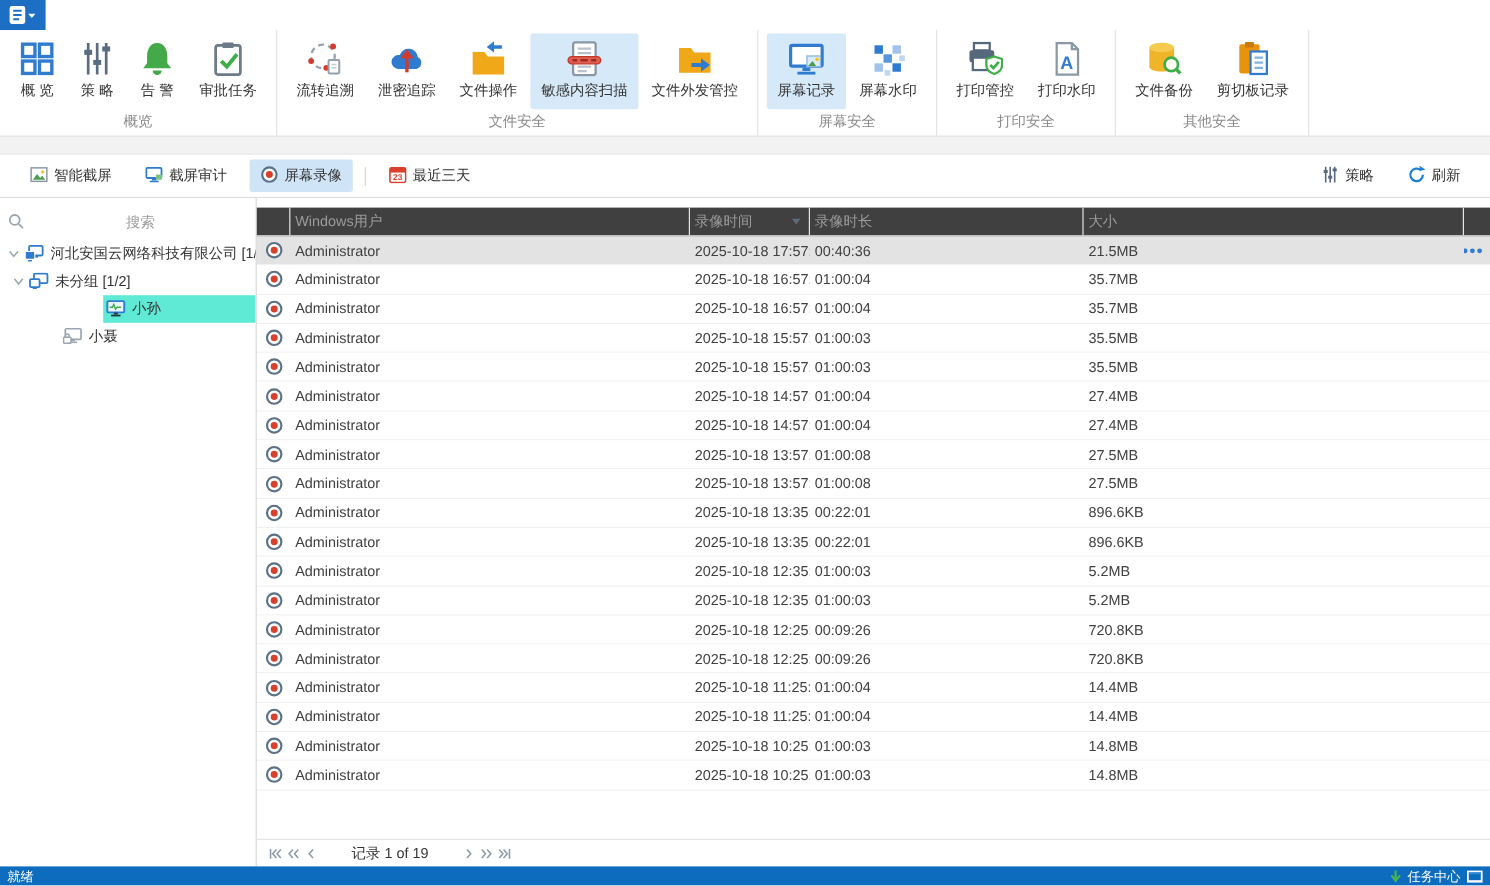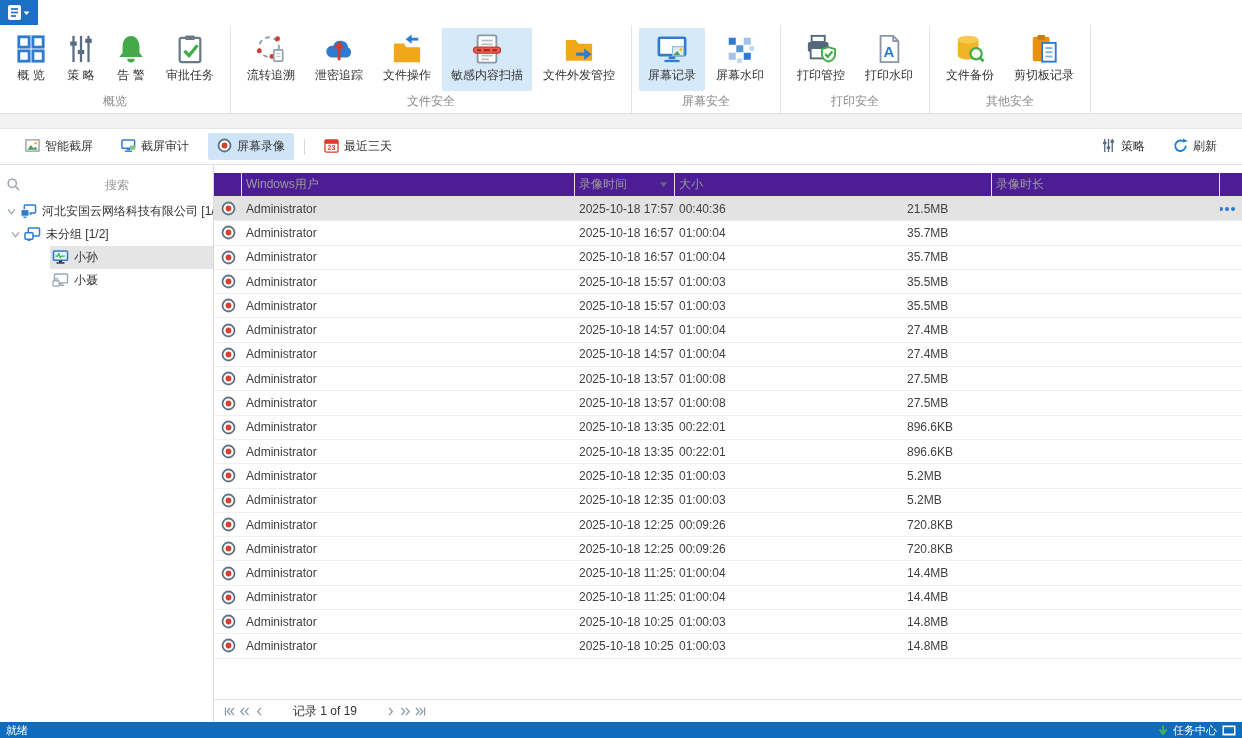--- a/index.html
+++ b/index.html
@@ -37,25 +37,25 @@
   .sidebar{width:213px;flex:0 0 auto;border-right:1px solid #d9d9d9;display:flex;flex-direction:column;padding-top:8px;}
   .search-row{height:23px;display:flex;align-items:center;gap:6px;padding:0 6px;margin-bottom:4px;}
   .search-row input{border:none;outline:none;font-size:12px;color:#555;flex:1;background:transparent;
     font-family:"Liberation Sans","DejaVu Sans",sans-serif;text-align:center;}
   .search-row input::placeholder{color:#9b9b9b;}
   .tree{flex:1;overflow:hidden;}
   .tnode{display:flex;align-items:center;height:23px;font-size:12px;color:#333;cursor:pointer;}
   .chev{width:14px;display:flex;justify-content:center;flex:0 0 auto;}
   .chev-spacer{width:14px;flex:0 0 auto;}
   .tbody-node{display:flex;align-items:center;gap:5px;flex:1;height:100%;padding-left:2px;}
-  .tbody-node.sel{background:#e5e5e5;}
+  .tbody-node.sel{background:#5eead4;margin-left:36px;}
   .tlabel{white-space:nowrap;}
 
   .main{flex:1;display:flex;flex-direction:column;min-width:0;padding-top:8px;}
-  .thead{height:23px;display:flex;align-items:stretch;border-bottom:1px solid #e0e0e0;background:#4c1d95;flex:0 0 auto;}
+  .thead{height:23px;display:flex;align-items:stretch;border-bottom:1px solid #e0e0e0;background:#404040;flex:0 0 auto;}
   .th{display:flex;align-items:center;font-size:12px;color:#9b9b9b;border-right:1px solid #e3e3e3;padding-left:4px;box-sizing:border-box;}
   .th .sort{margin-left:auto;margin-right:6px;}
   .c0{width:28px;flex:0 0 auto;}
   .c1{width:333px;flex:0 0 auto;}
   .c2{width:100px;flex:0 0 auto;}
   .c3{width:228px;flex:0 0 auto;}
   .c4{width:317px;flex:0 0 auto;}
   .c5{flex:1;border-right:none;}
   .tbody{flex:1;overflow:hidden;}
   .trow{display:flex;align-items:center;height:23.3px;font-size:12px;color:#404040;border-bottom:1px solid #f0f0f0;cursor:pointer;background:#fff;}
@@ -486,25 +486,25 @@
             <span>Windows用户</span>
           </div>
           <div class="th c2">
             <span>录像时间</span>
             <span class="icon sort">
               <svg viewBox="0 0 10 8">
                 <path d="M1 1.5 h8 L5 7 Z" fill="#5f6b76"></path>
               </svg>
             </span>
           </div>
+          <div class="th c3">
+            <span>录像时长</span>
+          </div>
           <div class="th c4">
             <span>大小</span>
-          </div>
-          <div class="th c3">
-            <span>录像时长</span>
           </div>
           <div class="th c5"></div>
         </div>
       <div class="tbody" id="tbody">
           <div class="trow sel">
             <div class="td c0">
               <span class="icon rowico">
                 <svg viewBox="0 0 16 16">
                   <circle cx="8" cy="8" r="6.4" fill="#fff" stroke="#5a7186" stroke-width="1.9"></circle>
                   <circle cx="8" cy="8" r="3.1" fill="#d9402c"></circle>

